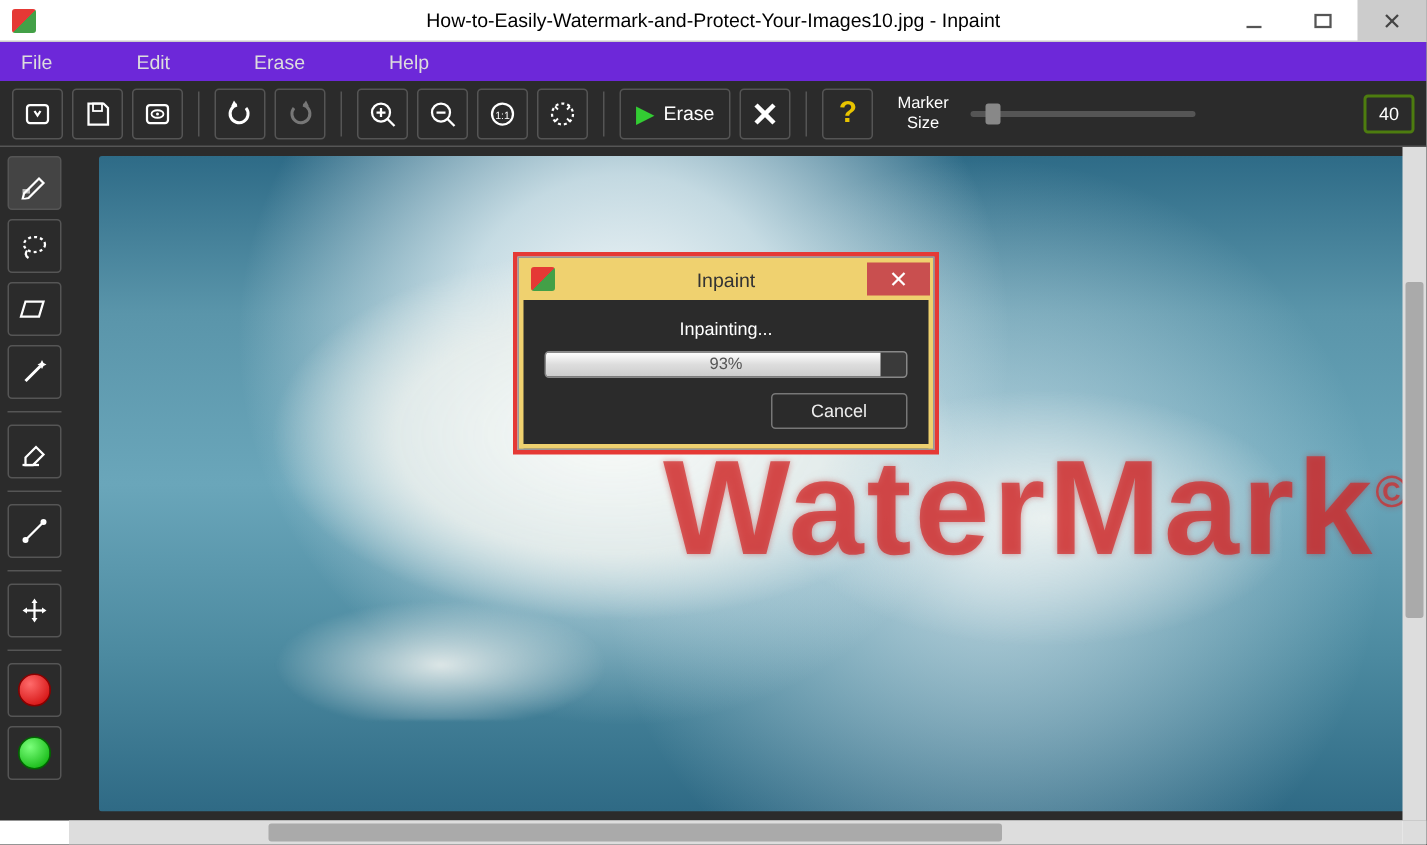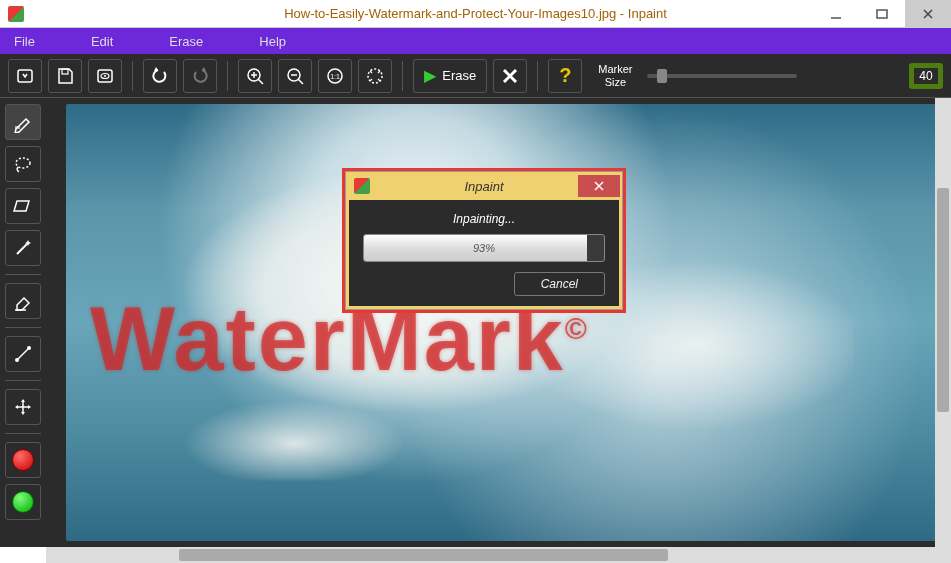--- a/index.html
+++ b/index.html
@@ -24,21 +24,21 @@
   .app-icon {
     width: 16px; height: 16px;
     background: linear-gradient(135deg, #e53935 50%, #43a047 50%);
     border-radius: 2px;
   }
   .title-text {
     position: absolute;
     left: 0; right: 0;
     text-align: center;
     font-size: 13px;
-    color: #a16207;
+    color: #000000;
     pointer-events: none;
   }
   .win-controls { margin-left: auto; display: flex; }
   .win-btn {
     width: 46px; height: 28px;
     display: flex; align-items: center; justify-content: center;
     color: #555; font-size: 14px; cursor: default;
   }
   .win-btn.close-btn { background: #ccc; color: #444; }
   .menubar {
@@ -101,21 +101,21 @@
   }
   .slider-thumb {
     position: absolute;
     left: 10px; top: -5px;
     width: 10px; height: 14px;
     background: #888;
     border-radius: 2px;
   }
   .marker-value {
     width: 34px; height: 26px;
-    border: 5px solid #4d7c0f;
+    border: 2px solid #4d7c0f;
     border-radius: 3px;
     color: #fff;
     display: flex; align-items: center; justify-content: center;
     font-size: 12px;
     margin-left: auto;
   }
   .workspace {
     position: absolute;
     top: 98px; left: 0; right: 0; bottom: 16px;
     display: flex;
@@ -166,21 +166,21 @@
     background:
       radial-gradient(ellipse 44% 56% at 38% 38%, rgba(248,250,248,0.96) 0%, rgba(232,238,236,0.88) 46%, rgba(232,238,236,0) 72%),
       radial-gradient(ellipse 34% 40% at 78% 56%, rgba(240,244,242,0.9) 0%, rgba(230,236,234,0) 70%),
       radial-gradient(ellipse 22% 20% at 22% 88%, rgba(236,240,238,0.9) 0%, rgba(236,240,238,0) 70%);
     filter: blur(1px);
   }
   .watermark {
     position: absolute;
     left: 0; right: 0;
     top: 42%;
-    text-align: left;
+    text-align: right;
     font-size: 90px;
     font-weight: 700;
     color: rgba(210,40,40,0.72);
     letter-spacing: 2px;
     font-family: Arial, sans-serif;
     user-select: none;
     text-shadow: 0 0 4px rgba(180,20,20,0.4);
     padding-left: 24px;
   }
   .watermark .copy {
@@ -222,21 +222,20 @@
   
   .dialog-wrapper {
     position: absolute;
     left: 342px; top: 168px;
     width: 284px;
     border: 3px solid #e53935;
     z-index: 10;
   }
   .dialog {
     border: 1px solid #999;
-    font-style: italic;
   }
   .dialog-title {
     height: 28px;
     background: #efd16f;
     display: flex;
     align-items: center;
     padding-left: 8px;
     position: relative;
   }
   .dialog-title .title-center {
@@ -262,21 +261,21 @@
     color: #fff;
     border: 3px solid #efd16f;
     border-top: none;
   }
   .dialog-status {
     text-align: center;
     font-size: 12px;
     margin-bottom: 8px;
   }
   .progress-outer {
-    height: 28px;
+    height: 18px;
     border: 1px solid #888;
     border-radius: 3px;
     background: #3a3a3a;
     position: relative;
     overflow: hidden;
   }
   .progress-fill {
     position: absolute;
     left: 0; top: 0; bottom: 0;
     width: 93%;

